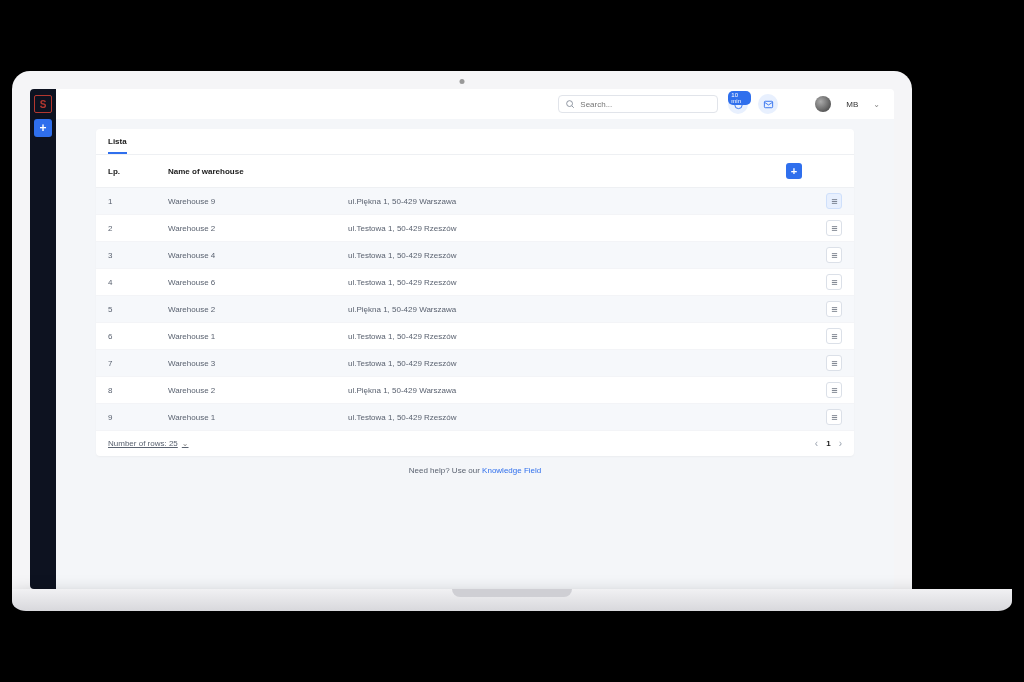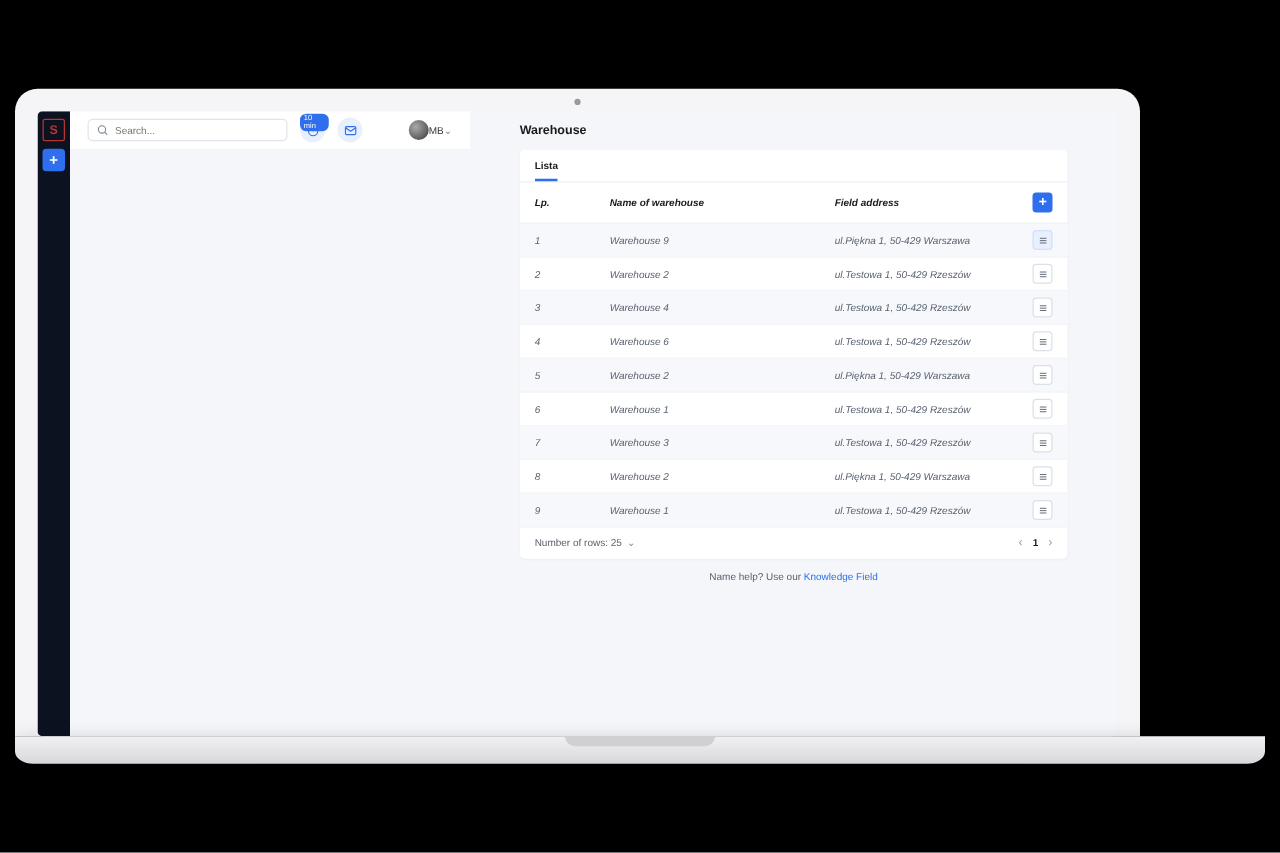--- a/index.html
+++ b/index.html
@@ -61,21 +61,21 @@
       border-radius:2px;
     }
     .side-add {
       width: 18px; height: 18px;
       background: #2f6fed;
       border-radius: 3px;
       display:flex; align-items:center; justify-content:center;
       color:#fff; font-size:12px; font-weight:700;
       cursor:pointer;
     }
-    .main { flex:1; display:flex; flex-direction:row;justify-content:space-between; }
+    .main { flex:1; display:flex; flex-direction:column;justify-content:space-between; }
     .topbar {
       height: 30px;
       display:flex; align-items:center; justify-content:flex-end;
       padding: 0 14px;
       gap: 10px;
       background:#fff;
     }
     .search-wrap {
       display:flex; align-items:center;
       border:1px solid #e1e4ea; border-radius:4px;
@@ -98,21 +98,21 @@
       position:relative;
       cursor:pointer;
     }
     .top-icon .badge {
       position:absolute; top:-3px; right:-3px;
       background:#2f6fed; color:#fff;
       font-size:6px; padding:1px 3px;
       border-radius:5px;
     }
     .user-chip {
-      display:flex; align-items:center; gap:0;
+      display:flex; align-items:center; gap:15px;
       font-size:8px; color:#333; cursor:pointer;padding-left:27px;
     }
     .avatar {
       width:16px; height:16px; border-radius:50%;
       background: radial-gradient(circle at 35% 35%, #aaa 0%, #666 60%, #333 100%);
     }
     .content { padding: 10px 40px 10px 40px; flex:1; overflow:auto; }
     .page-title { font-size:10px; font-weight:700; color:#1a1a1a; margin-bottom:10px; }
     .card {
       background:#fff;
@@ -128,21 +128,20 @@
       padding: 0 0 6px 0;
       border-bottom:2px solid #2f6fed;
       cursor:pointer;
     }
     .thead, .trow {
       display:grid;
       grid-template-columns: 60px 180px 1fr 40px;
       align-items:center;
       padding: 5px 12px;
       font-size:8px;
-      font-style:italic;
     }
     .thead { color:#1a1a1a; font-weight:700; border-bottom:1px solid #eef0f3; padding-top:8px; padding-bottom:8px; }
     .trow { color:#5a6270; border-bottom:1px solid #f3f4f7; }
     .trow:nth-child(odd) { background:#f6f8fb; }
     .add-btn {
       width:16px; height:16px;
       background:#2f6fed; border-radius:3px;
       display:flex; align-items:center; justify-content:center;
       color:#fff; font-size:11px; font-weight:700;
       justify-self:end; cursor:pointer;
@@ -154,21 +153,21 @@
       justify-self:end; cursor:pointer;
       background:#fff;
     }
     .row-btn.highlight { background:#e8f0fe; border-color:#cfe0fb; }
     .row-btn svg { width:9px; height:9px; }
     .tfoot {
       display:flex; align-items:center; justify-content:space-between;
       padding: 7px 12px;
       font-size:8px; color:#5a6270;
     }
-    .rows-sel { display:flex; align-items:center; gap:4px; cursor:pointer; }
+    .rows-sel { display:flex; align-items:center; gap:4px; cursor:pointer;text-decoration:underline; }
     .pager { display:flex; align-items:center; gap:8px; }
     .pager-btn { cursor:pointer; color:#9aa2af; font-size:10px; }
     .pager-num { color:#1a1a1a; font-weight:600; }
     .help {
       text-align:center;
       font-size:8px; color:#5a6270;
       padding:10px 0;
     }
     .help a { color:#2f6fed; text-decoration:none; }
     .chev { font-size:8px; color:#888; }
@@ -208,29 +207,27 @@
               </svg>
         </div>
         <div class="user-chip">
           <div class="avatar"></div>
           <span>MB</span>
           <span class="chev">⌄</span>
         </div>
       </div>
 
       <div class="content">
-        <div class="page-title">Warehouse</div>
         <div class="card">
           <div class="tabs">
             <div class="tab">Lista</div>
           </div>
           <div class="thead">
             <div>Lp.</div>
             <div>Name of warehouse</div>
-            <div>Field address</div>
             <div class="add-btn">+</div>
           </div>
           <div id="tbody">
                 <div class="trow">
                   <div>1</div>
                   <div>Warehouse 9</div>
                   <div>ul.Piękna 1, 50-429 Warszawa</div>
                   <div class="row-btn highlight">
                     <svg viewBox="0 0 24 24" fill="none" stroke="#5a6270" stroke-width="2">
                       <line x1="5" y1="7" x2="19" y2="7"></line>
@@ -342,20 +339,20 @@
               <span class="chev">⌄</span>
             </div>
             <div class="pager">
               <span class="pager-btn">‹</span>
               <span class="pager-num">1</span>
               <span class="pager-btn">›</span>
             </div>
           </div>
         </div>
         <div class="help">
-          <span>Name help? Use our </span><a href="#">Knowledge Field</a>
+          <span>Need help? Use our </span><a href="#">Knowledge Field</a>
         </div>
       </div>
     </div>
   </div>
 </div>
 <div class="laptop-base"></div>
 </div>
 
 </body></html>

